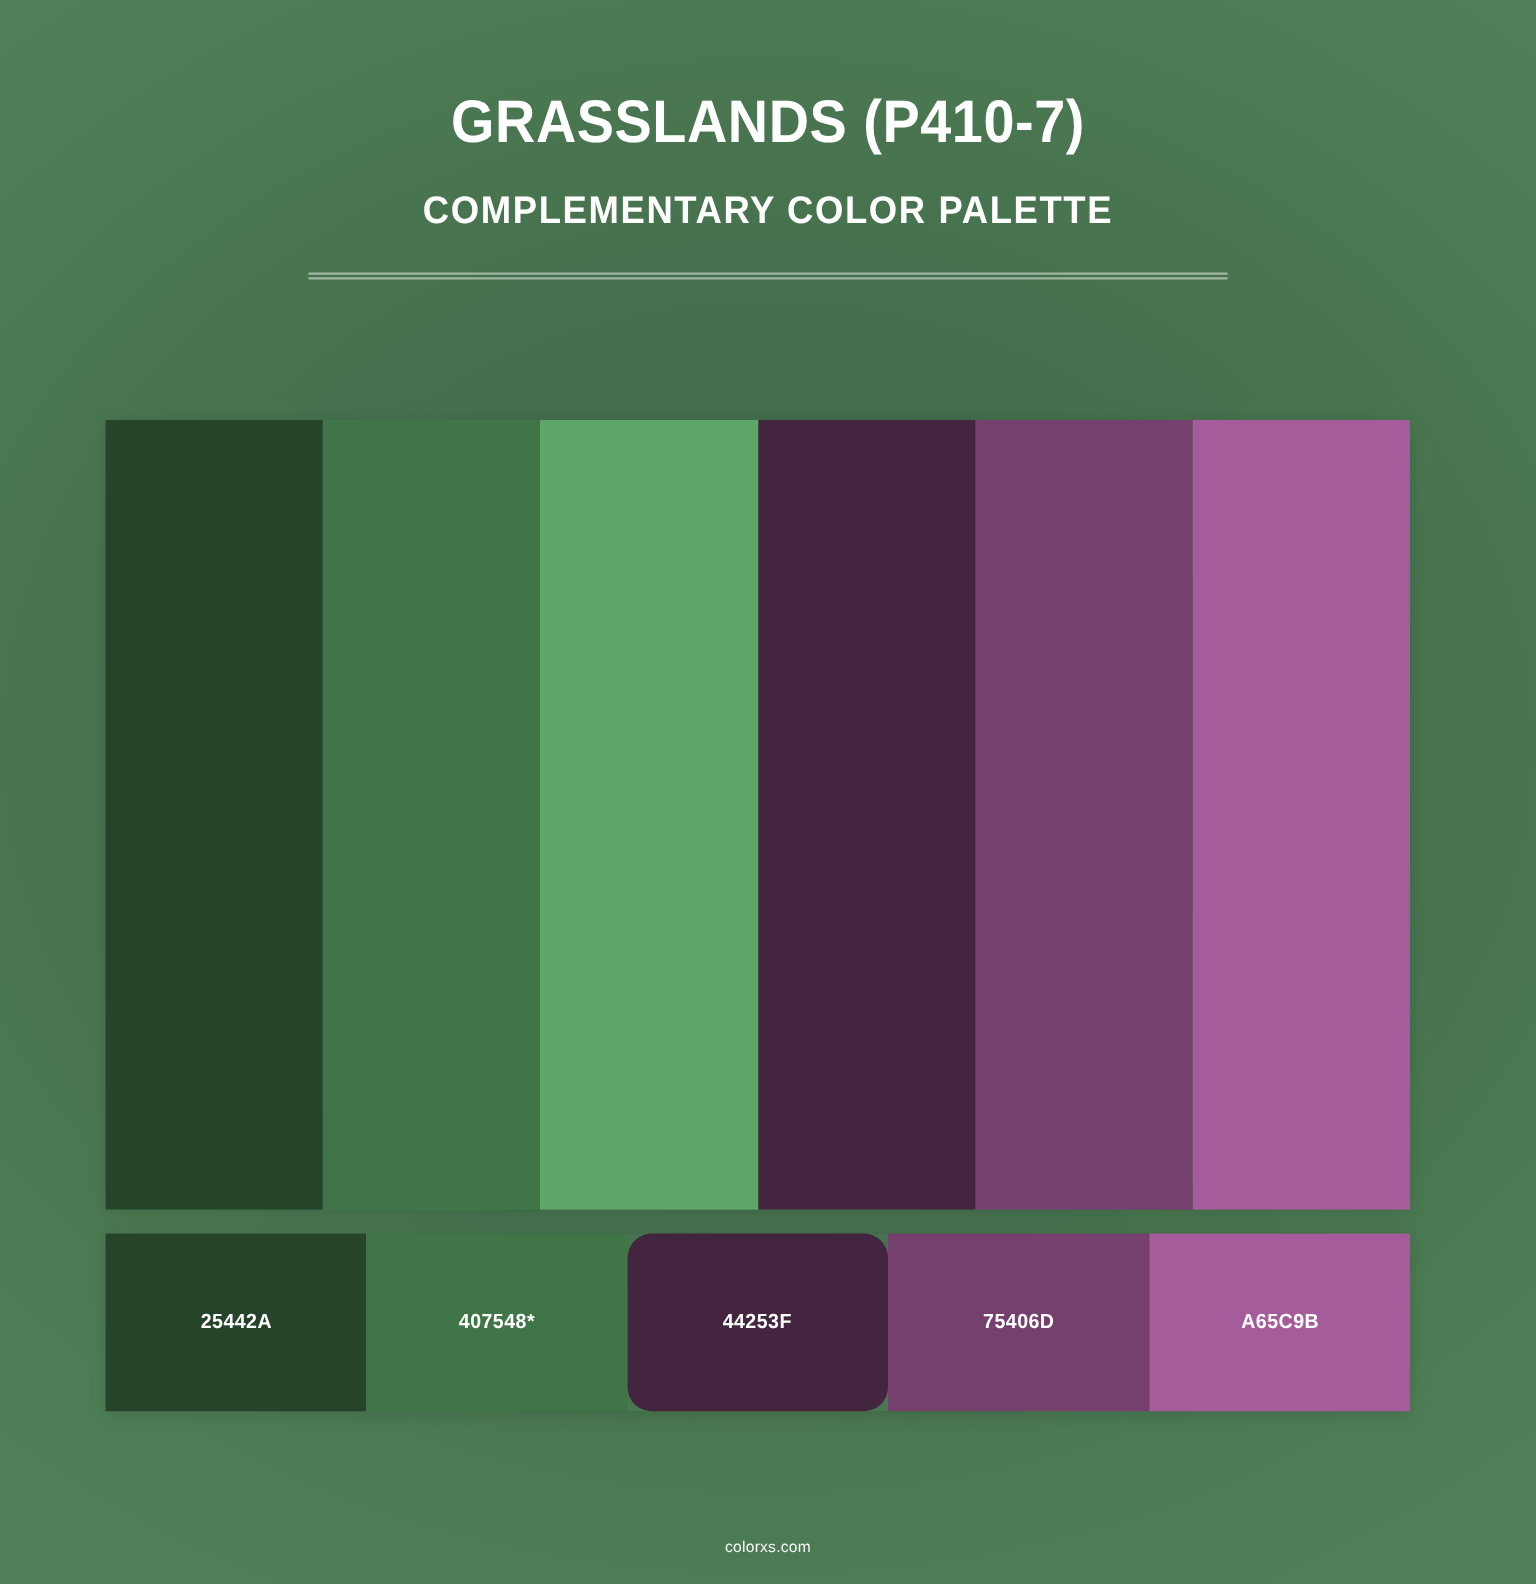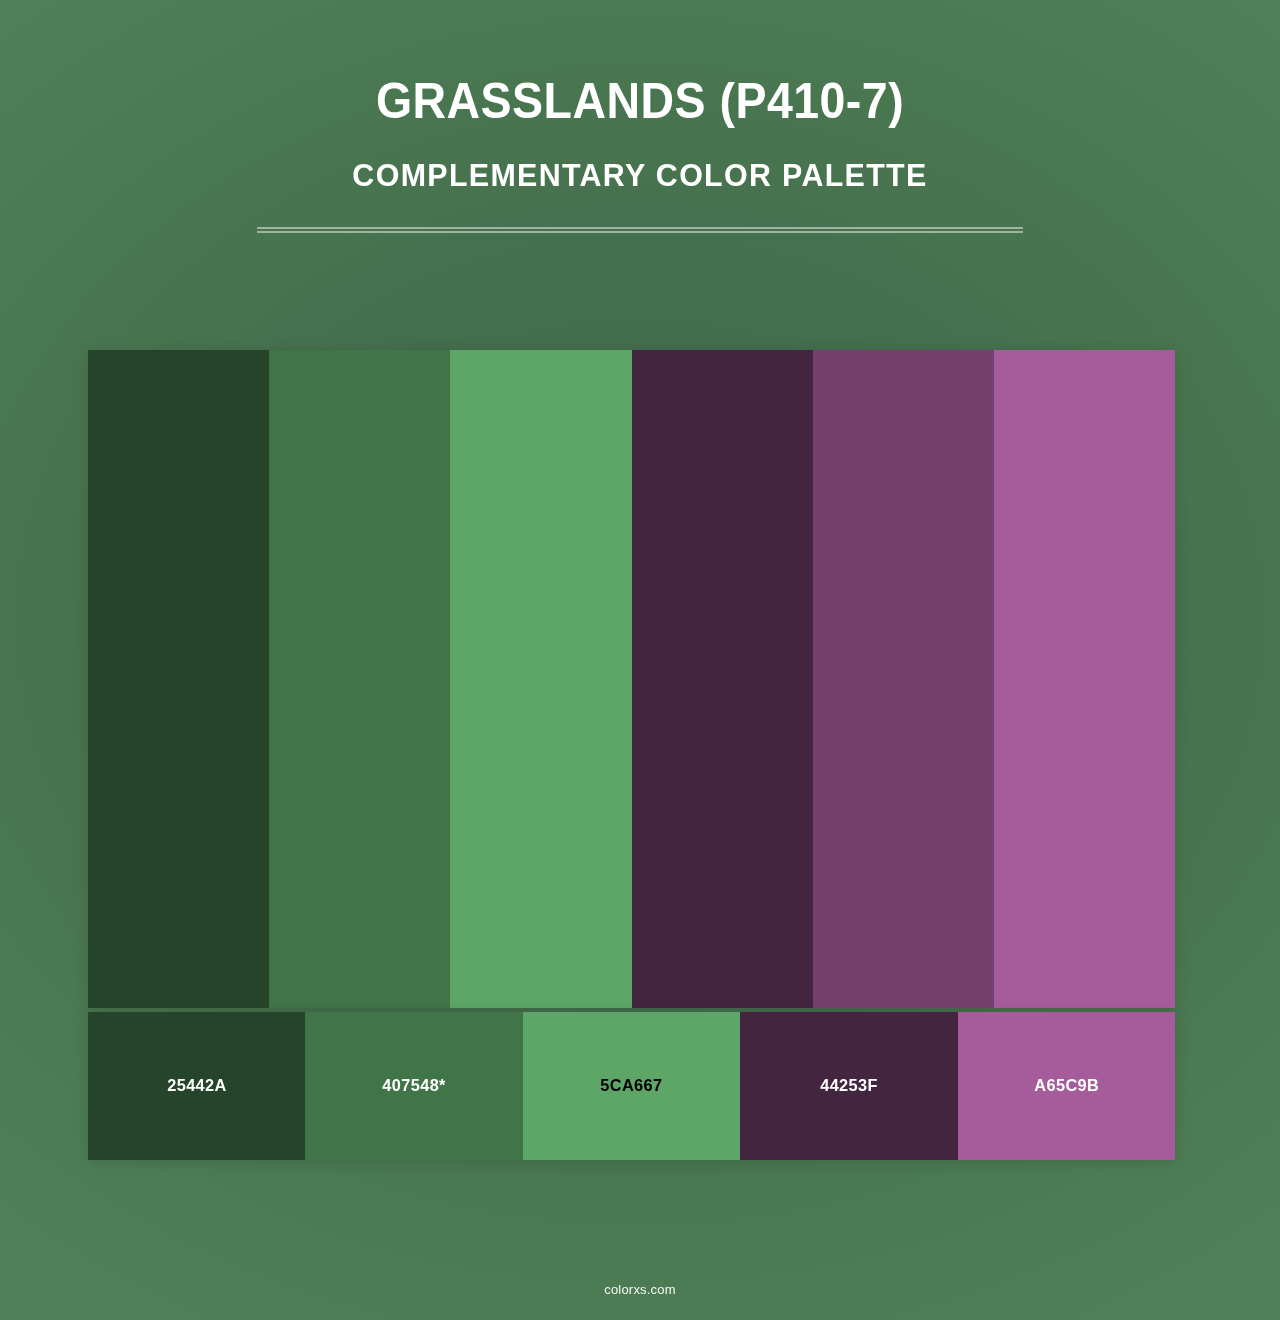--- a/index.html
+++ b/index.html
@@ -85,21 +85,21 @@
     display: flex;
     box-shadow: 0 2px 14px rgba(0,0,0,0.13);
   }
   .swatch-col {
     flex: 1 1 0;
     height: 100%;
   }
   .label-row {
     position: absolute;
     left: 0;
-    top: 662px;
+    top: 678px;
     width: 1087px;
     height: 148px;
     display: flex;
     box-shadow: 0 2px 14px rgba(0,0,0,0.13);
   }
   .label-cell {
     flex: 1 1 0;
     height: 100%;
     display: flex;
     align-items: center;
@@ -152,25 +152,25 @@
       <div class="swatch-col" style="background-color:#A65C9B;"></div>
     </div>
 
     <div class="label-row">
       <div class="label-cell" style="background-color:#25442A;">
         <span class="label-text" style="color:#FFFFFF;">25442A</span>
       </div>
       <div class="label-cell" style="background-color:#407548;">
         <span class="label-text" style="color:#FFFFFF;">407548*</span>
       </div>
-      <div class="label-cell" style="background-color:#5CA667;">
-        <span class="label-text" style="color:#000000;">5CA667</span>
+      <div class="label-cell" style="background-color:#44253F;border-radius:20px;">
+        <span class="label-text" style="color:#FFFFFF;">44253F</span>
       </div>
-      <div class="label-cell" style="background-color:#44253F;">
-        <span class="label-text" style="color:#FFFFFF;">44253F</span>
+      <div class="label-cell" style="background-color:#75406D;">
+        <span class="label-text" style="color:#FFFFFF;">75406D</span>
       </div>
       <div class="label-cell" style="background-color:#A65C9B;justify-content:center;">
         <span class="label-text" style="color:#FFFFFF;">A65C9B</span>
       </div>
     </div>
 
   </div>
 
   <div class="footer">
     <span class="footer-text">colorxs.com</span>

